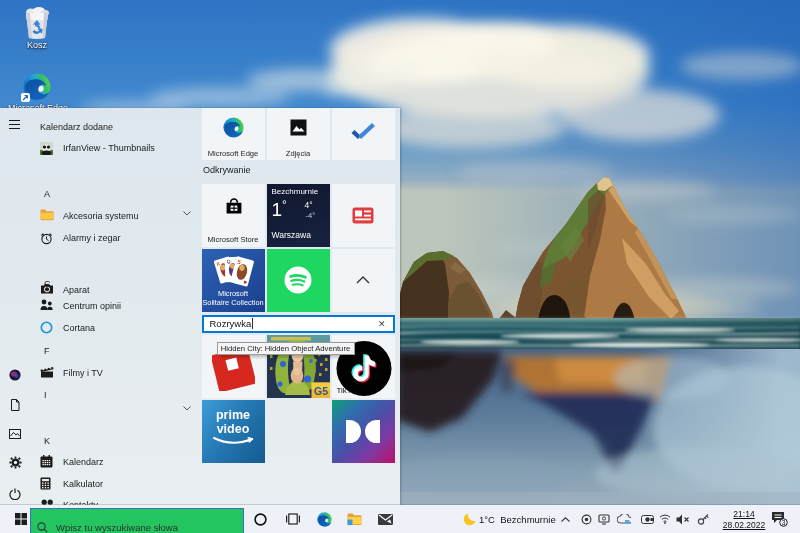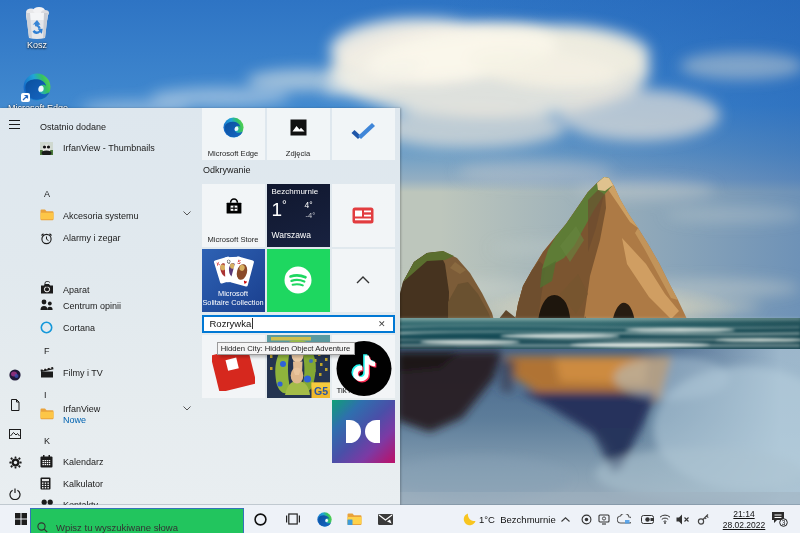--- a/index.html
+++ b/index.html
@@ -245,21 +245,21 @@
         <circle cx="6.5" cy="6.5" r="1.7" fill="#e9edf0"></circle>
       </svg>
   </div>
   <div class="abs" style="left:9px;top:378px;width:12px;height:12px;">
     <svg width="12" height="12" viewBox="0 0 12 12">
         <path d="M3.6,2.2 a5,5 0 1 0 4.8,0" fill="none" stroke="#1b1b1b" stroke-width="1.2"></path>
         <line x1="6" y1="0.5" x2="6" y2="5" stroke="#1b1b1b" stroke-width="1.2"></line>
       </svg>
   </div>
 
-  <div class="mrow" style="top:7.5px;left:40px;">Ostatnio dodane</div>
+  <div class="mrow" style="top:7.5px;left:40px;">Kalendarz dodane</div>
   <div class="mrow" style="top:29px;"><span class="ic"><svg width="13" height="13" viewBox="0 0 13 13">
           <rect width="13" height="13" fill="#4a7a3a"></rect>
           <rect x="0" y="0" width="13" height="8" fill="#cfd8cf"></rect>
           <ellipse cx="6.5" cy="7" rx="4" ry="4.5" fill="#e8e8e4"></ellipse>
           <circle cx="4.5" cy="5" r="1.6" fill="#111"></circle>
           <circle cx="8.5" cy="5" r="1.6" fill="#111"></circle>
           <ellipse cx="6.5" cy="11" rx="5" ry="2.5" fill="#1a1a1a"></ellipse>
         </svg></span>IrfanView - Thumbnails</div>
   <div class="sect" style="top:80.5px;">A</div>
   <div class="mrow" style="top:96.5px;"><span class="ic"><svg width="14" height="12" viewBox="0 0 14 12">
@@ -288,27 +288,20 @@
   <div class="mrow" style="top:208.5px;"><span class="ic"><svg width="13" height="13" viewBox="0 0 13 13">
           <circle cx="6.5" cy="6.5" r="5.2" fill="none" stroke="#1598da" stroke-width="1.6"></circle>
         </svg></span>Cortana</div>
   <div class="sect" style="top:238px;">F</div>
   <div class="mrow" style="top:253.5px;"><span class="ic"><svg width="14" height="12" viewBox="0 0 14 12">
           <path d="M0.5,3.8 L13,1 l0.5,2.2 L1,6 Z" fill="#1b1b1b"></path>
           <path d="M1,5.5 h12 v6 h-12 z" fill="#1b1b1b"></path>
           <path d="M2,2.8 l1.5,-0.3 1,1.4 -1.5,0.3 z M5.5,2 l1.5,-0.3 1,1.4 -1.5,0.3 z M9,1.3 l1.5,-0.3 1,1.4 -1.5,0.3 z" fill="#f5f5f5"></path>
         </svg></span>Filmy i TV</div>
   <div class="sect" style="top:282px;">I</div>
-  <div class="mrow" style="top:292px;height:30px;">
-      <span class="ic" style="height:14px;"><svg width="14" height="12" viewBox="0 0 14 12">
-          <path d="M0.5,1.5 a1,1 0 0 1 1,-1 h3.5 l1.5,1.7 h6 a1,1 0 0 1 1,1 v7 a1,1 0 0 1 -1,1 h-11 a1,1 0 0 1 -1,-1 z" fill="#e9a23b"></path>
-          <path d="M0.5,3.8 h13 v5.4 a1,1 0 0 1 -1,1 h-11 a1,1 0 0 1 -1,-1 z" fill="#fdc647"></path>
-        </svg></span>
-      <span style="line-height:11px;">IrfanView<br><span style="color:#0063b1;">Nowe</span></span>
-    </div>
   <div class="chev" style="top:296px;left:183px;"><svg width="8" height="5" viewBox="0 0 8 5">
         <path d="M0.5,0.5 L4,4 L7.5,0.5" fill="none" stroke="#555" stroke-width="1"></path>
       </svg></div>
   <div class="sect" style="top:327.5px;">K</div>
   <div class="mrow" style="top:342.5px;"><span class="ic"><svg width="13" height="13" viewBox="0 0 13 13">
           <rect x="0.5" y="1.5" width="12" height="11" rx="1" fill="#1b1b1b"></rect>
           <rect x="3" y="0" width="1.5" height="3" fill="#1b1b1b"></rect>
           <rect x="8.5" y="0" width="1.5" height="3" fill="#1b1b1b"></rect>
           <rect x="1.5" y="4" width="10" height="7.5" fill="#1b1b1b"></rect>
           <g fill="#fff">
@@ -517,20 +510,27 @@
           <circle cx="32" cy="33.5" r="27.5" fill="#010101"></circle>
       <g transform="translate(19.4,20.5) scale(1.32)">
             <path d="M13.2,0 c.4,2.8 2,4.5 4.8,4.8 v3.4 c-1.9,0 -3.5,-.6 -4.8,-1.6 v7 a6,6 0 1 1 -6,-6 c.3,0 .7,0 1,.1 v3.5 a2.6,2.6 0 1 0 1.9,2.5 V0 Z" fill="#25f4ee" transform="translate(-1.2,-0.9)"></path>
             <path d="M13.2,0 c.4,2.8 2,4.5 4.8,4.8 v3.4 c-1.9,0 -3.5,-.6 -4.8,-1.6 v7 a6,6 0 1 1 -6,-6 c.3,0 .7,0 1,.1 v3.5 a2.6,2.6 0 1 0 1.9,2.5 V0 Z" fill="#fe2c55" transform="translate(0.9,0.9)"></path>
             <path d="M13.2,0 c.4,2.8 2,4.5 4.8,4.8 v3.4 c-1.9,0 -3.5,-.6 -4.8,-1.6 v7 a6,6 0 1 1 -6,-6 c.3,0 .7,0 1,.1 v3.5 a2.6,2.6 0 1 0 1.9,2.5 V0 Z" fill="#fff"></path>
           </g>
         </svg>
     </div>
   </div>
 
+  <div class="tile" style="left:201.5px;top:292px;width:63px;height:63px;background:linear-gradient(125deg,#3d9cd8 0%,#2579b4 45%,#155a90 100%);">
+    <div class="abs" style="top:9px;width:100%;text-align:center;color:#fff;font-size:12.5px;font-weight:bold;line-height:13.5px;letter-spacing:0;">prime<br>video</div>
+    <svg width="44" height="12" viewBox="0 0 44 12" style="position:absolute;left:10px;top:36px;">
+        <path d="M2,2 Q20,11 40,3" fill="none" stroke="#fff" stroke-width="2" stroke-linecap="round"></path>
+        <path d="M40.5,3 l-4.2,-1.2 M40.5,3 l-3.4,2.8" stroke="#fff" stroke-width="1.6" fill="none" stroke-linecap="round"></path>
+      </svg>
+  </div>
   <div class="tile" style="left:331.5px;top:292px;width:63px;height:63px;background:linear-gradient(135deg,#0fa076 0%,#2f6fae 25%,#4a4fa8 50%,#7c3aa4 72%,#b5156f 96%);">
     <svg width="34" height="23" viewBox="0 0 34 23">
         <path d="M0,0 h3.5 a11.5,11.5 0 0 1 0,23 h-3.5 z" fill="#fff"></path>
         <path d="M34,0 h-3.5 a11.5,11.5 0 0 0 0,23 h3.5 z" fill="#fff"></path>
       </svg>
   </div>
 
   <div class="abs" style="left:216.5px;top:233.5px;width:138px;height:13px;background:#f4f4f4;border:1px solid #9b9b9b;box-shadow:1.5px 2px 3px rgba(0,0,0,.25);box-sizing:border-box;display:flex;align-items:center;justify-content:center;font-size:7.7px;color:#1b1b1b;white-space:nowrap;">Hidden City: Hidden Object Adventure</div>
 </div>
 

